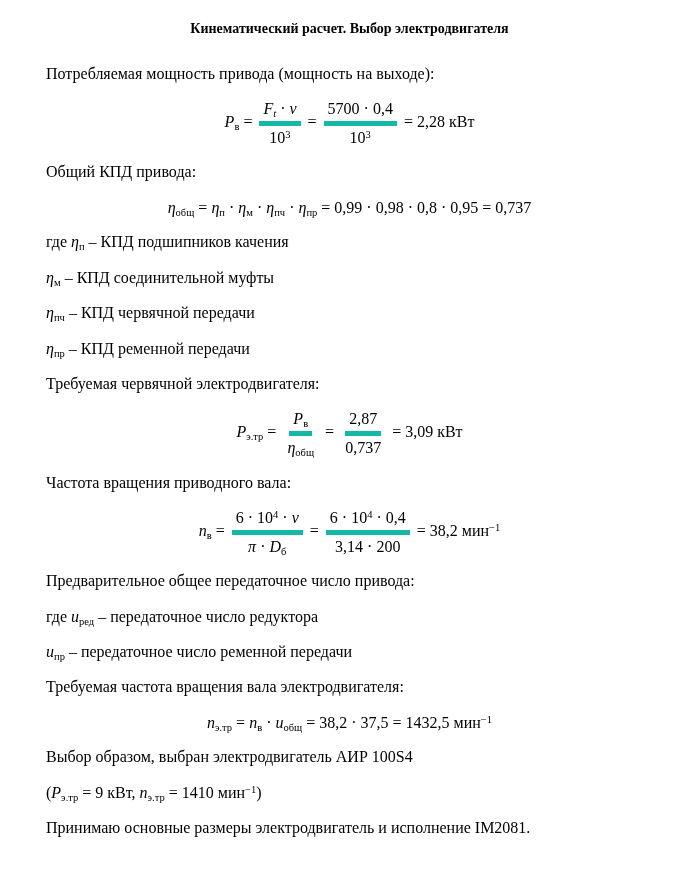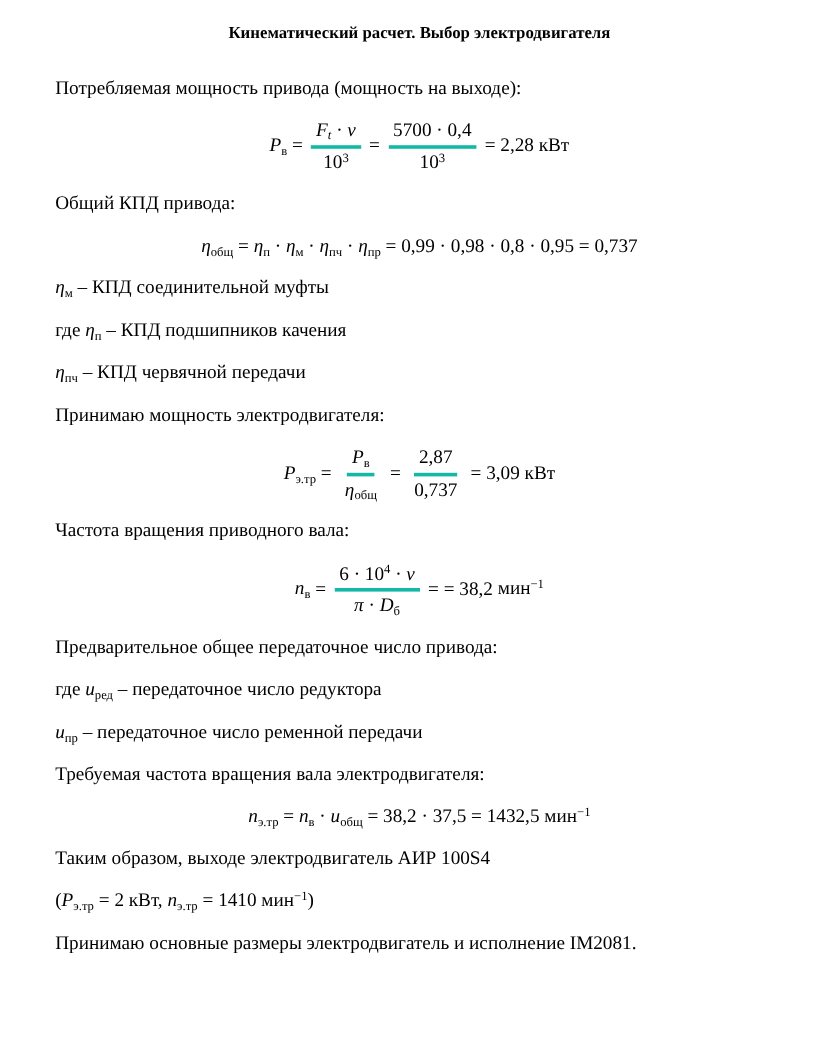--- a/index.html
+++ b/index.html
@@ -56,21 +56,21 @@
     display: inline-flex;
     flex-direction: column;
     align-items: center;
     vertical-align: middle;
     margin: 0 3px;
     text-align: center;
   }
   .fnum {
     display: block;
     padding: 0 4px 1px 4px;
-    border-bottom: 3px solid #14b8a6;
+    border-bottom: 5px solid #14b8a6;
   }
   .fden {
     display: block;
     padding: 1px 4px 0 4px;
   }
 </style>
 </head>
 <body>
 
 <div class="page">
@@ -79,38 +79,42 @@
       <div class="para-line"><span>Потребляемая мощность привода (мощность на выходе):</span></div>
       <div class="formula-line"><span><span class="mvar">P</span><sub class="msub">в</sub></span><span> = </span><span class="frac">
           <span class="fnum"><span><span class="mvar">F</span><sub class="msub mvar">t</sub></span><span> · </span><span><span class="mvar">v</span></span></span>
           <span class="fden"><span><span class="mnum">10</span><sup class="msup">3</sup></span></span>
         </span><span> = </span><span class="frac">
           <span class="fnum"><span>5700 · 0,4</span></span>
           <span class="fden"><span><span class="mnum">10</span><sup class="msup">3</sup></span></span>
         </span><span> = 2,28 кВт</span></div>
       <div class="para-line"><span>Общий КПД привода:</span></div>
       <div class="formula-line"><span><span class="mvar">η</span><sub class="msub">общ</sub></span><span> = </span><span><span class="mvar">η</span><sub class="msub">п</sub></span><span> · </span><span><span class="mvar">η</span><sub class="msub">м</sub></span><span> · </span><span><span class="mvar">η</span><sub class="msub">пч</sub></span><span> · </span><span><span class="mvar">η</span><sub class="msub">пр</sub></span><span> = 0,99 · 0,98 · 0,8 · 0,95 = 0,737</span></div>
+      <div class="para-line"><span>где </span><span><span class="mvar">η</span><sub class="msub">п</sub></span><span> – КПД подшипников качения</span></div>
       <div class="para-line"><span><span class="mvar">η</span><sub class="msub">м</sub></span><span> – КПД соединительной муфты</span></div>
-      <div class="para-line"><span>где </span><span><span class="mvar">η</span><sub class="msub">п</sub></span><span> – КПД подшипников качения</span></div>
       <div class="para-line"><span><span class="mvar">η</span><sub class="msub">пч</sub></span><span> – КПД червячной передачи</span></div>
-      <div class="para-line"><span>Принимаю мощность электродвигателя:</span></div>
+      <div class="para-line"><span><span class="mvar">η</span><sub class="msub">пр</sub></span><span> – КПД ременной передачи</span></div>
+      <div class="para-line"><span>Требуемая червячной электродвигателя:</span></div>
       <div class="formula-line"><span><span class="mvar">P</span><sub class="msub">э.тр</sub></span><span> = </span><span class="frac">
           <span class="fnum"><span><span class="mvar">P</span><sub class="msub">в</sub></span></span>
           <span class="fden"><span><span class="mvar">η</span><sub class="msub">общ</sub></span></span>
         </span><span> = </span><span class="frac">
           <span class="fnum"><span>2,87</span></span>
           <span class="fden"><span>0,737</span></span>
         </span><span> = 3,09 кВт</span></div>
       <div class="para-line"><span>Частота вращения приводного вала:</span></div>
       <div class="formula-line"><span><span class="mvar">n</span><sub class="msub">в</sub></span><span> = </span><span class="frac">
           <span class="fnum"><span>6 · </span><span><span class="mnum">10</span><sup class="msup">4</sup></span><span> · </span><span><span class="mvar">v</span></span></span>
           <span class="fden"><span><span class="mvar">π</span></span><span> · </span><span><span class="mvar">D</span><sub class="msub">б</sub></span></span>
-        </span><span> = </span><span> = 38,2 </span><span><span class="mnum">мин</span><sup class="msup">−1</sup></span></div>
+        </span><span> = </span><span class="frac">
+          <span class="fnum"><span>6 · </span><span><span class="mnum">10</span><sup class="msup">4</sup></span><span> · 0,4</span></span>
+          <span class="fden"><span>3,14 · 200</span></span>
+        </span><span> = 38,2 </span><span><span class="mnum">мин</span><sup class="msup">−1</sup></span></div>
       <div class="para-line"><span>Предварительное общее передаточное число привода:</span></div>
       <div class="para-line"><span>где </span><span><span class="mvar">u</span><sub class="msub">ред</sub></span><span> – передаточное число редуктора</span></div>
       <div class="para-line"><span><span class="mvar">u</span><sub class="msub">пр</sub></span><span> – передаточное число ременной передачи</span></div>
       <div class="para-line"><span>Требуемая частота вращения вала электродвигателя:</span></div>
       <div class="formula-line"><span><span class="mvar">n</span><sub class="msub">э.тр</sub></span><span> = </span><span><span class="mvar">n</span><sub class="msub">в</sub></span><span> · </span><span><span class="mvar">u</span><sub class="msub">общ</sub></span><span> = 38,2 · 37,5 = 1432,5 </span><span><span class="mnum">мин</span><sup class="msup">−1</sup></span></div>
-      <div class="para-line"><span>Таким образом, выходе электродвигатель АИР 100S4</span></div>
-      <div class="para-line"><span>(</span><span><span class="mvar">P</span><sub class="msub">э.тр</sub></span><span> = 2 кВт, </span><span><span class="mvar">n</span><sub class="msub">э.тр</sub></span><span> = 1410 </span><span><span class="mnum">мин</span><sup class="msup">−1</sup></span><span>)</span></div>
+      <div class="para-line"><span>Выбор образом, выбран электродвигатель АИР 100S4</span></div>
+      <div class="para-line"><span>(</span><span><span class="mvar">P</span><sub class="msub">э.тр</sub></span><span> = 9 кВт, </span><span><span class="mvar">n</span><sub class="msub">э.тр</sub></span><span> = 1410 </span><span><span class="mnum">мин</span><sup class="msup">−1</sup></span><span>)</span></div>
       <div class="para-line"><span>Принимаю основные размеры электродвигатель и исполнение IM2081.</span></div>
     </div>
 </div>
 
 </body></html>

